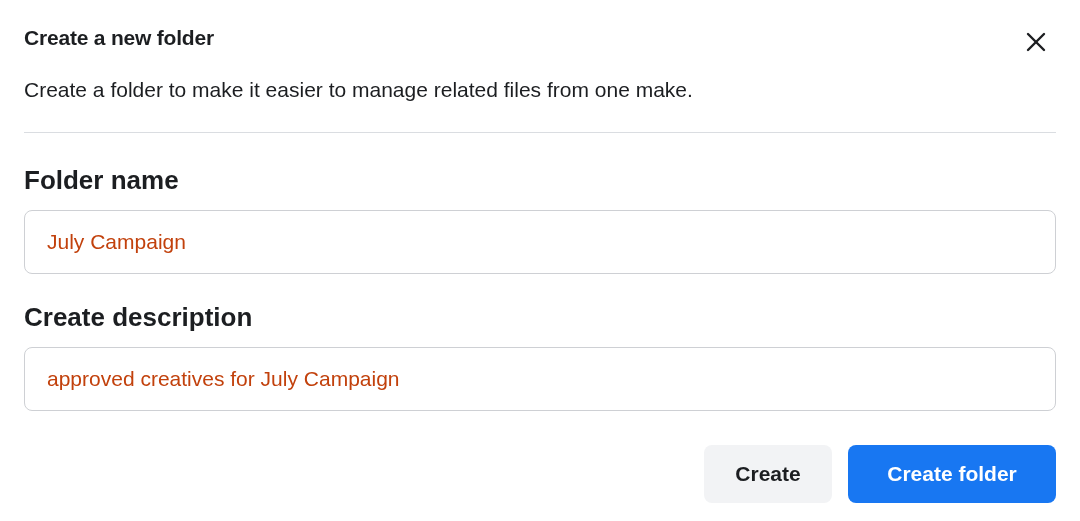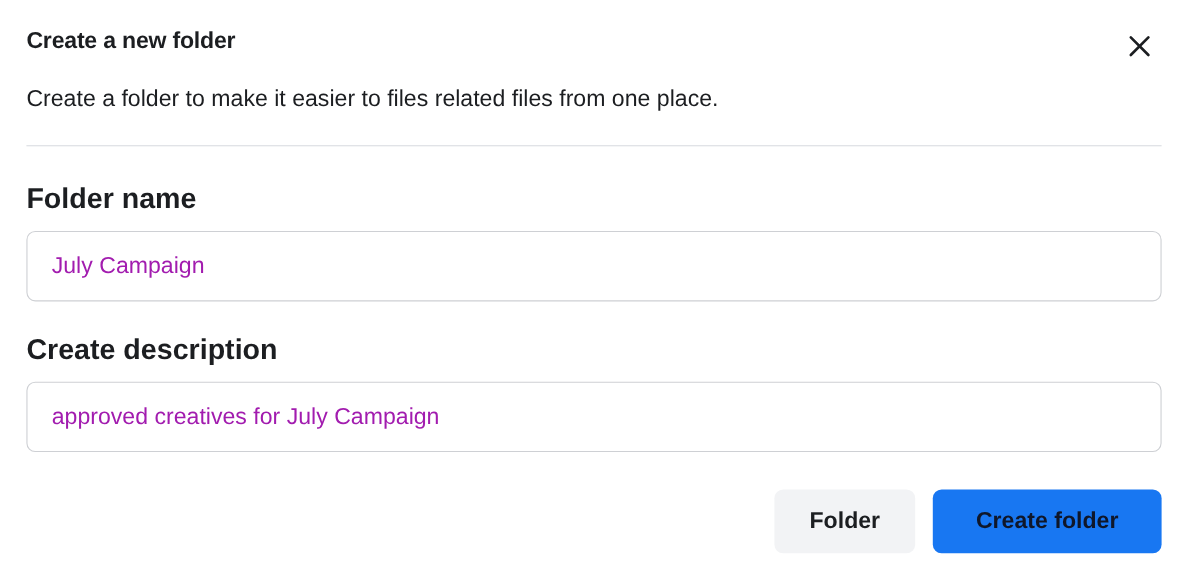--- a/index.html
+++ b/index.html
@@ -64,21 +64,21 @@
       margin-bottom: 14px;
     }
     .text-input {
       width: 100%;
       height: 64px;
       border: 1px solid #ced0d4;
       border-radius: 8px;
       padding: 0 22px;
       font-size: 21px;
       font-family: inherit;
-      color: #a21caf;
+      color: #c2410c;
       background: #ffffff;
       outline: none;
     }
     .button-row {
       display: flex;
       justify-content: flex-end;
       gap: 16px;
       margin-top: 34px;
     }
     .btn {
@@ -94,47 +94,47 @@
       align-items: center;
       justify-content: center;
     }
     .btn-secondary {
       background: #f2f3f5;
       color: #1c1e21;
       min-width: 128px;
     }
     .btn-primary {
       background: #1877f2;
-      color: #0f172a;
+      color: #ffffff;
       min-width: 208px;
     }
   </style>
 </head>
 <body>
 
 <div class="header-row">
   <h1 class="dialog-title">Create a new folder</h1>
   <div class="close-icon-wrap">
     <svg viewBox="0 0 24 24" fill="none" stroke="#1c1e21" stroke-width="2.4" stroke-linecap="round">
       <line x1="4" y1="4" x2="20" y2="20"></line>
       <line x1="20" y1="4" x2="4" y2="20"></line>
     </svg>
   </div>
 </div>
 
-<p class="subtitle">Create a folder to make it easier to files related files from one place.</p>
+<p class="subtitle">Create a folder to make it easier to manage related files from one make.</p>
 
 <hr class="divider">
 
 <div class="field-group">
   <label class="field-label">Folder name</label>
   <input type="text" class="text-input" value="July Campaign" style="">
 </div>
 
 <div class="field-group">
   <label class="field-label">Create description</label>
   <input type="text" class="text-input" value="approved creatives for July Campaign" style="">
 </div>
 
 <div class="button-row">
-  <button class="btn btn-secondary">Folder</button>
+  <button class="btn btn-secondary">Create</button>
   <button class="btn btn-primary">Create folder</button>
 </div>
 
 </body></html>

